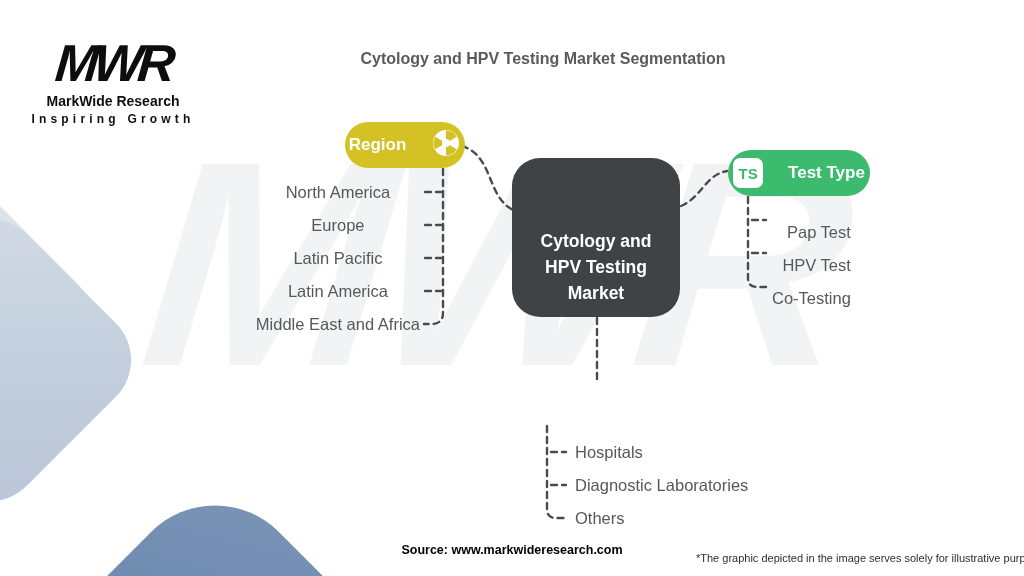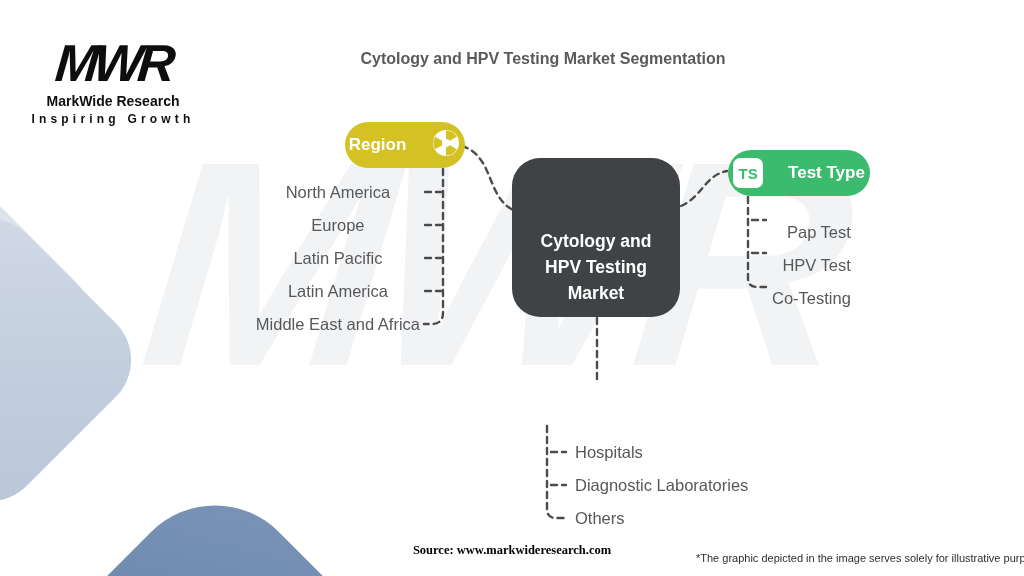--- a/index.html
+++ b/index.html
@@ -80,21 +80,21 @@
 
   
   .items { position:absolute; z-index:3; font-size:16.5px; color:#57585a; line-height:33px; white-space:nowrap; }
   .items.region-items { top:176px; right:604px; text-align:center; }
   .items.test-items   { top:216px; left:772px;text-align:right; }
   .items.end-items    { top:436px; left:575px; }
 
   
   .source {
     position:absolute; left:0; right:0; top:543px; z-index:3;
-    text-align:center; font-size:12.5px; font-weight:bold; color:#000000;font-family:Liberation Serif, serif;
+    text-align:center; font-size:12.5px; font-weight:bold; color:#000000;
   }
   .disclaimer {
     position:absolute; left:696px; top:552px; z-index:3;
     font-size:11px; color:#2e2e2e; white-space:nowrap;
   }
 </style>
 </head>
 <body>
 
 <div class="canvas">

